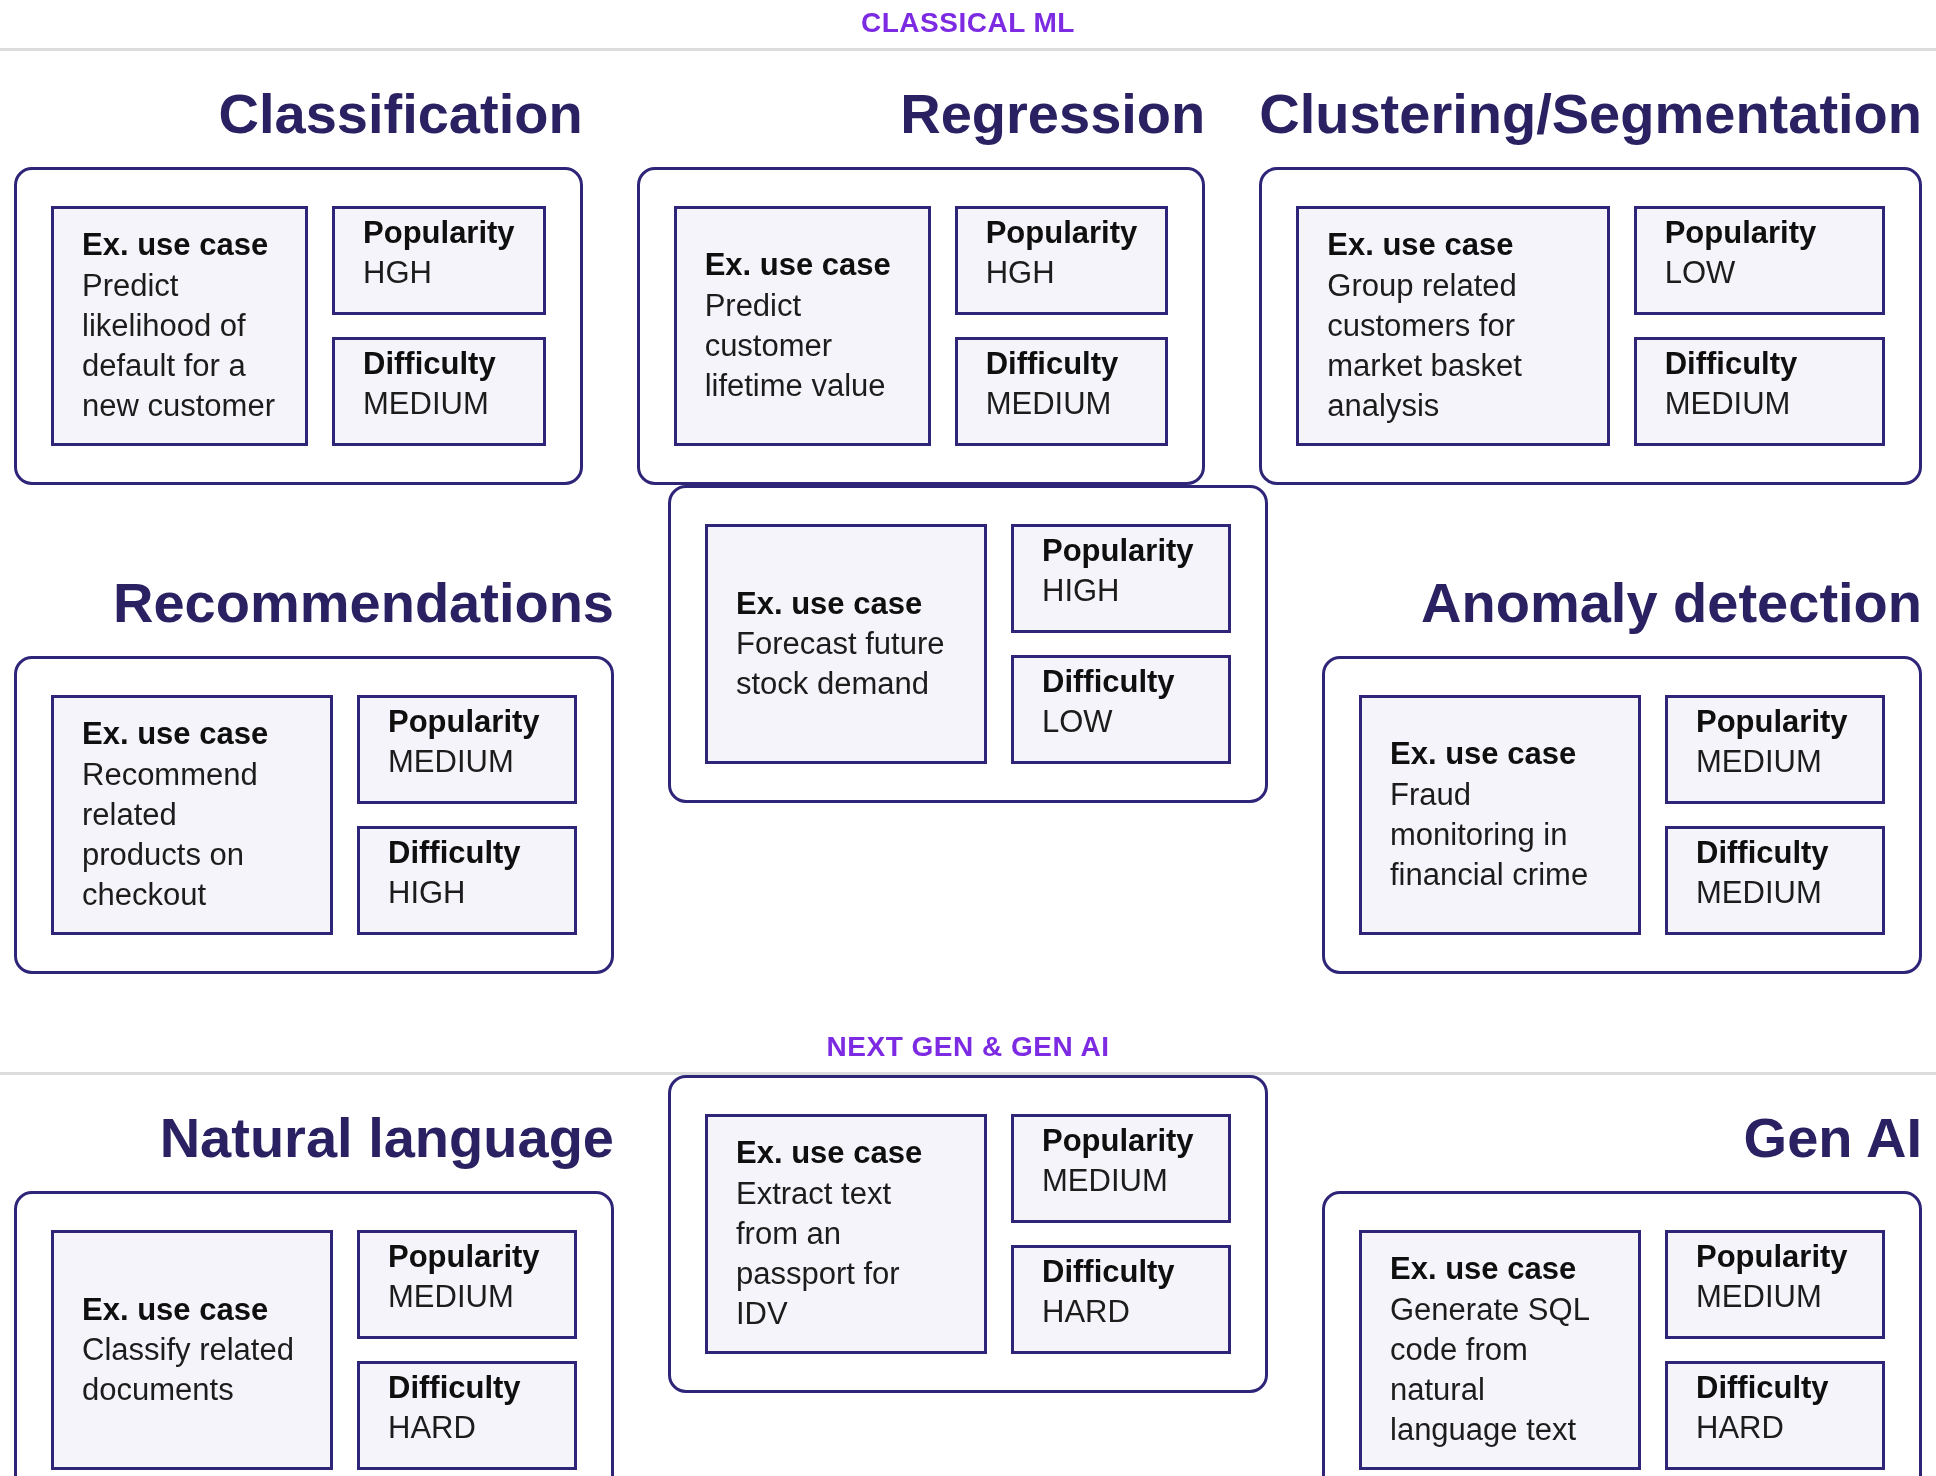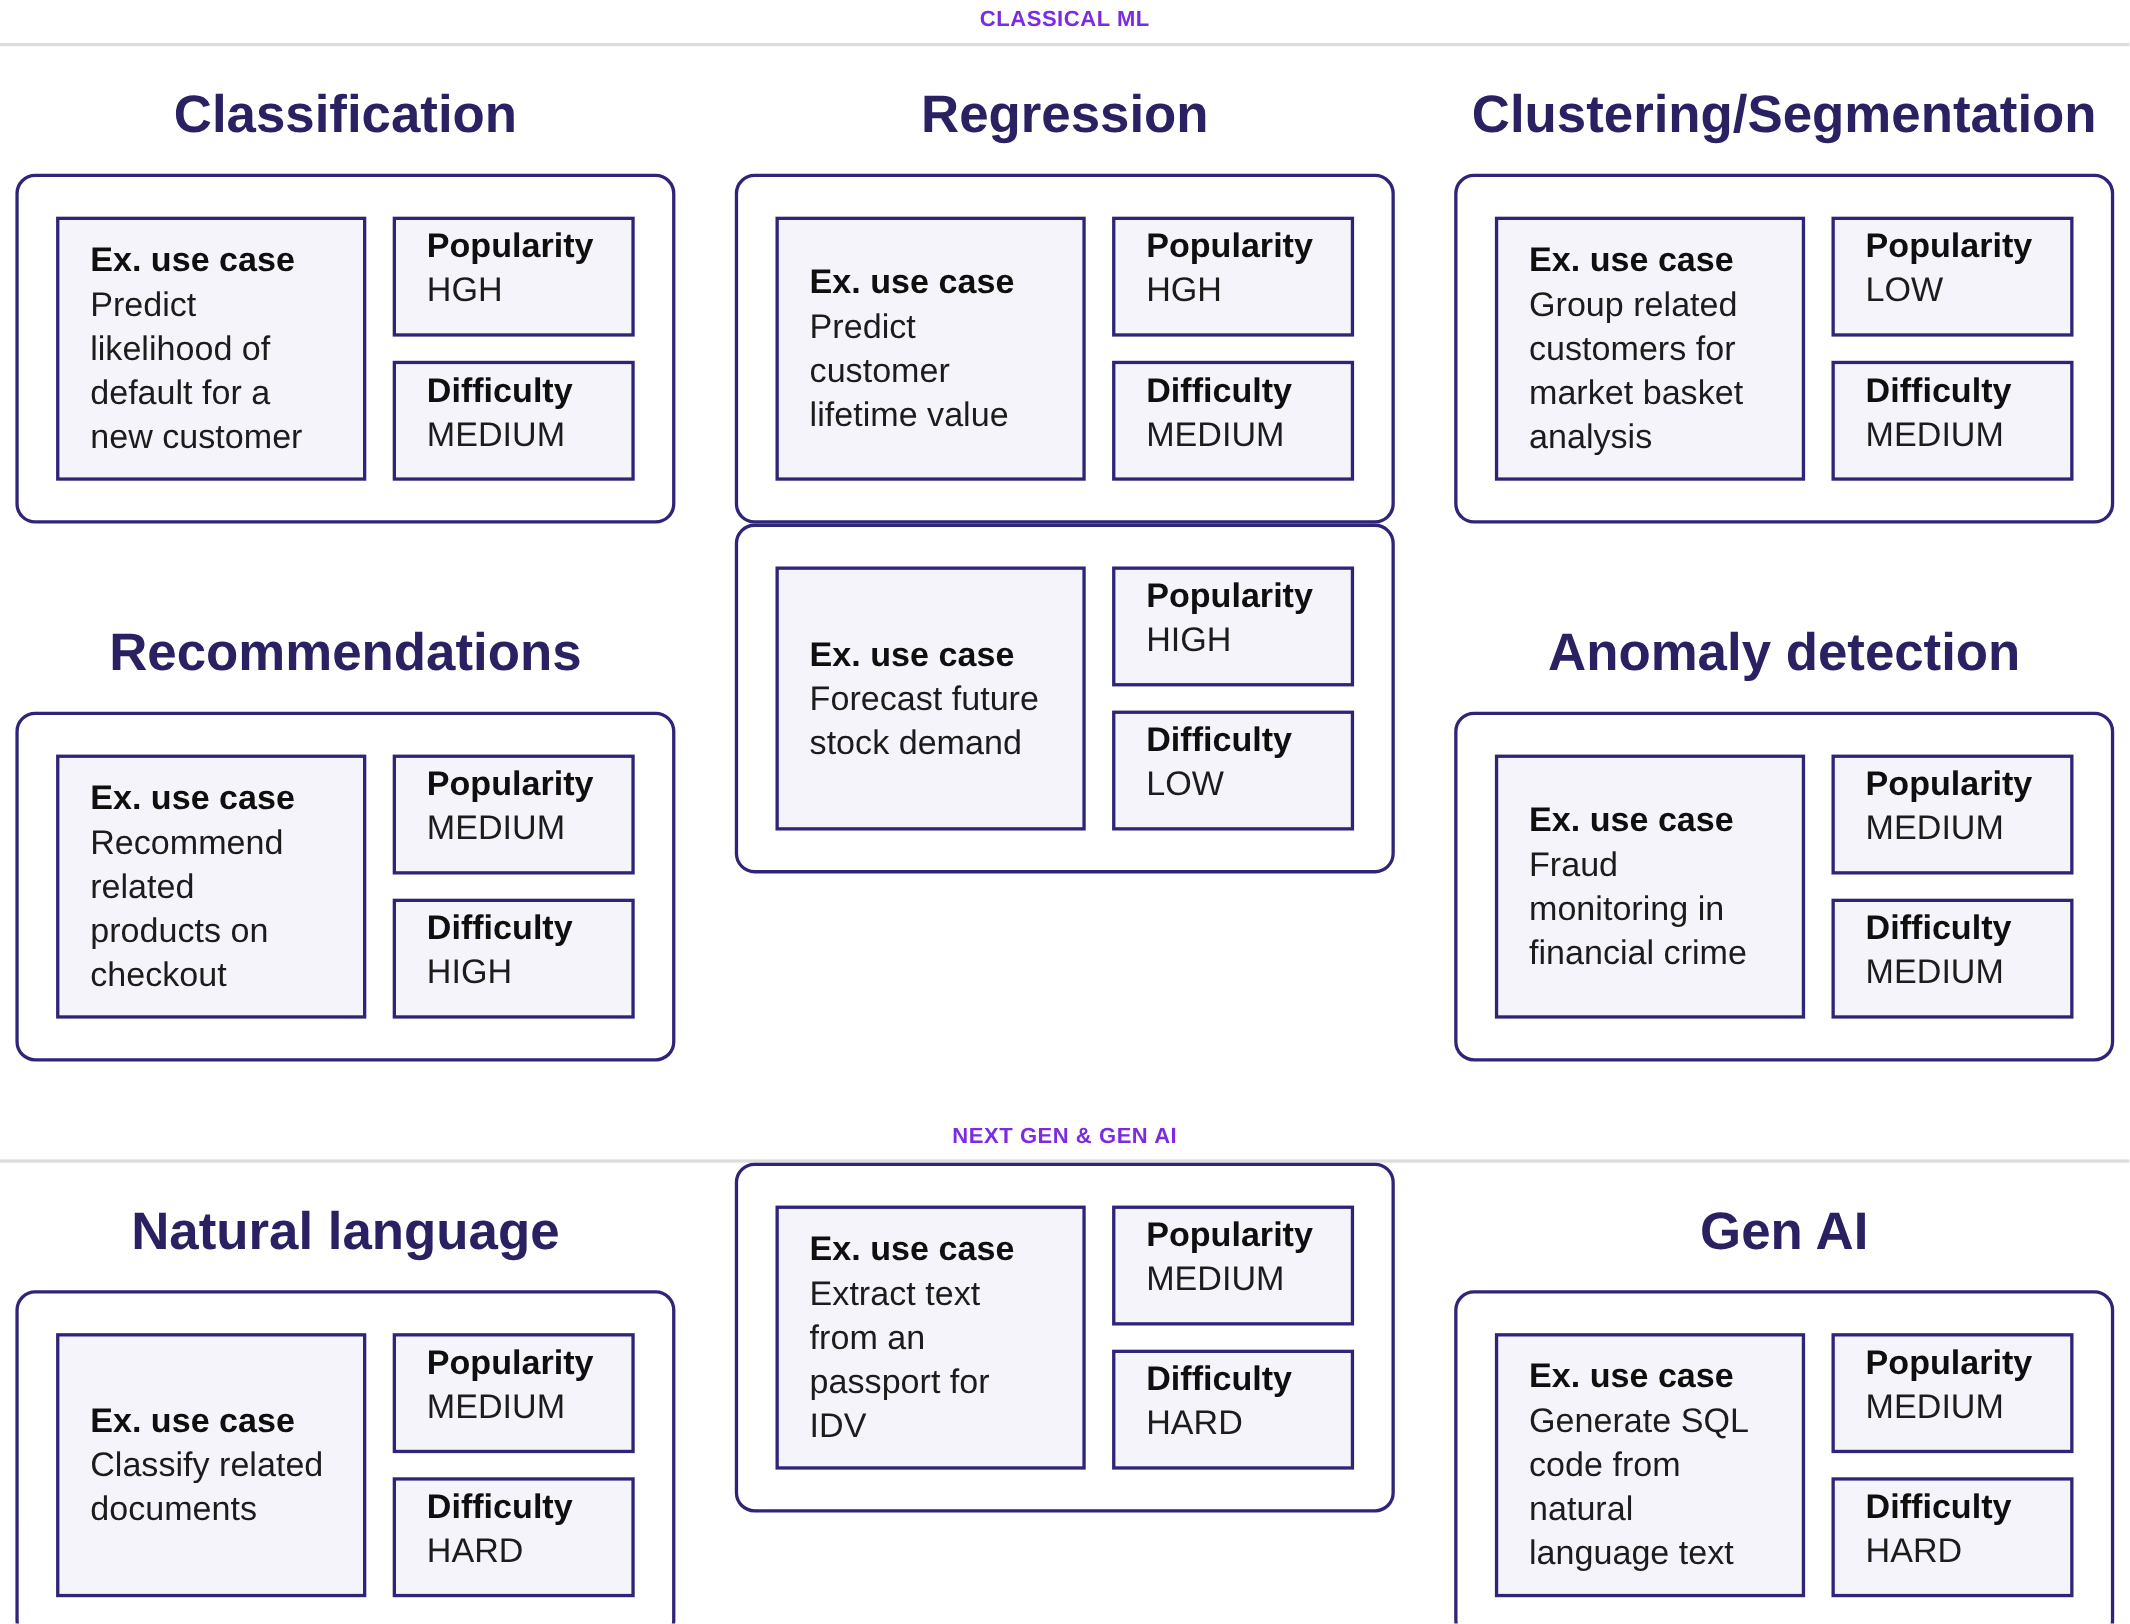--- a/index.html
+++ b/index.html
@@ -7,41 +7,41 @@
   body {
     background: #ffffff;
     font-family: "Liberation Sans", sans-serif;
     color: #1c1c1c;
   }
   .page { padding: 0 14px; }
   .section-label {
     text-align: center;
     color: #7c2be2;
     font-weight: 700;
-    font-size: 20px;
+    font-size: 28px;
     letter-spacing: 0.5px;
     padding: 7px 0 9px;
     white-space: nowrap;
   }
   .section-label.second { margin-top: 50px; }
   .divider {
     height: 3px;
     background: #dcdcdc;
     margin: 0 -14px;
   }
   .grid {
     display: grid;
     grid-template-columns: repeat(3, 1fr);
     column-gap: 54px;
   }
   .group-title {
-    font-size: 48px;
+    font-size: 56px;
     font-weight: 700;
     color: #2a2163;
-    text-align: center;
+    text-align: right;
     line-height: 58px;
     margin: 34px 0 24px;
     white-space: nowrap;
     overflow: visible;
   }
   .row2 .group-title { margin-top: 89px; }
   .card {
     height: 318px;
     border: 3px solid #2e2578;
     border-radius: 18px;

